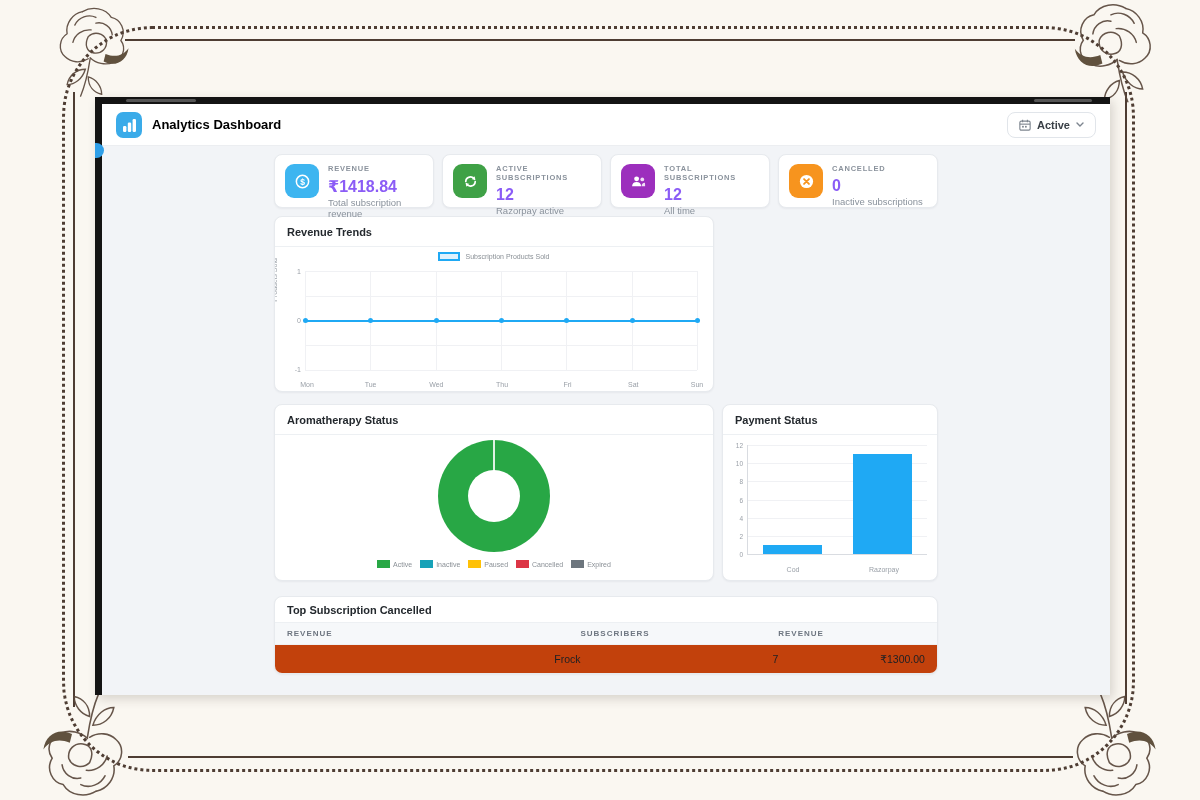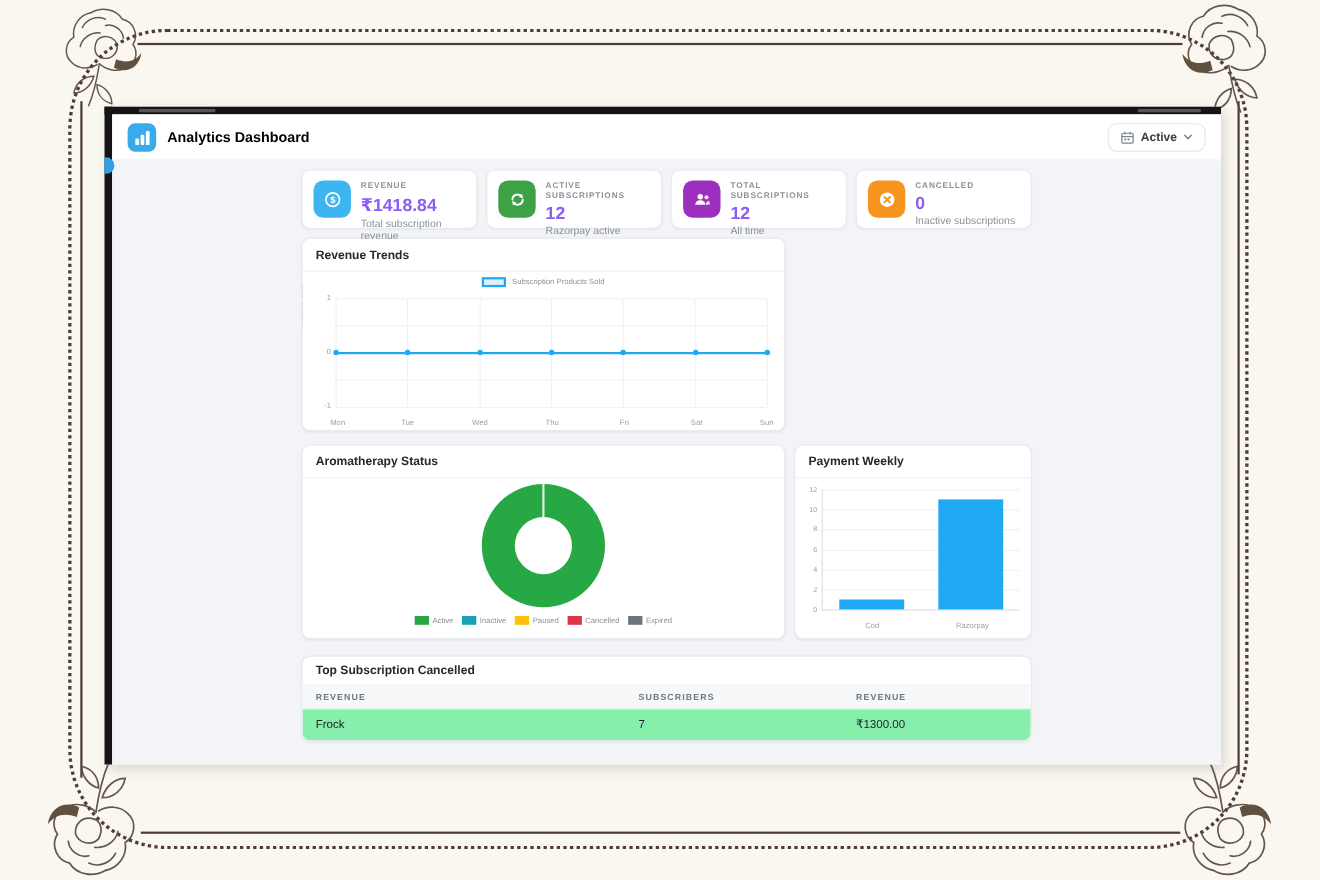--- a/index.html
+++ b/index.html
@@ -100,21 +100,21 @@
   .bar-slot { width:50%; display:flex; align-items:flex-end; justify-content:center; height:100%; }
   .bar { width:66%; background:#1fa9f4; }
   .pay-xlabel { position:absolute; bottom:8px; transform:translateX(-50%); font-size:7px; color:#9aa0a8; }
 
   
   .table-card { margin-top:15px; }
   .table-card .card-title { padding:7px 12px 6px; }
   .tbl-header { display:grid; grid-template-columns:46% 31% 23%; background:#f6f8fa;
     padding:6px 12px; font-size:8px; font-weight:700; letter-spacing:1px; color:#6e7681; }
   .tbl-row { display:grid; grid-template-columns:46% 31% 23%; padding:8px 12px;
-    font-size:10.5px; color:#1c2025; border-top:1px solid #eef0f3; background:#86efac; }
+    font-size:10.5px; color:#1c2025; border-top:1px solid #eef0f3; background:#c2410c;text-align:right; }
 </style>
 </head>
 <body>
 
 <svg width="0" height="0" style="position:absolute">
   <symbol id="flower-art" viewBox="0 0 100 100">
     <g stroke="#5a483c" fill="none" stroke-width="1.4" stroke-linecap="round">
       <path d="M38 8 C28 10 20 20 22 31 C14 36 12 48 20 55 C26 61 36 62 44 57"></path>
       <path d="M38 8 C48 2 62 4 68 14 C78 16 84 28 78 38 C84 46 80 58 70 61 C62 64 52 62 46 56"></path>
       <path d="M30 22 C34 14 44 10 52 14"></path>
@@ -310,21 +310,21 @@
               </span>
               <span class="sl-item">
                 <span class="sl-swatch" style="background:#6c757d"></span>
                 <span class="sl-label">Expired</span>
               </span>
             </div>
           </div>
         </div>
 
         <div class="card payment-card">
-          <div class="card-title">Payment Weekly</div>
+          <div class="card-title">Payment Status</div>
           <div class="pay-body">
             <div class="pay-ytick" style="top:7px">12</div>
             <div class="pay-ytick" style="top:25px">10</div>
             <div class="pay-ytick" style="top:43px">8</div>
             <div class="pay-ytick" style="top:62px">6</div>
             <div class="pay-ytick" style="top:80px">4</div>
             <div class="pay-ytick" style="top:98px">2</div>
             <div class="pay-ytick" style="top:116px">0</div>
             <div class="pay-plot">
               <div class="hline" style="top:0"></div>

